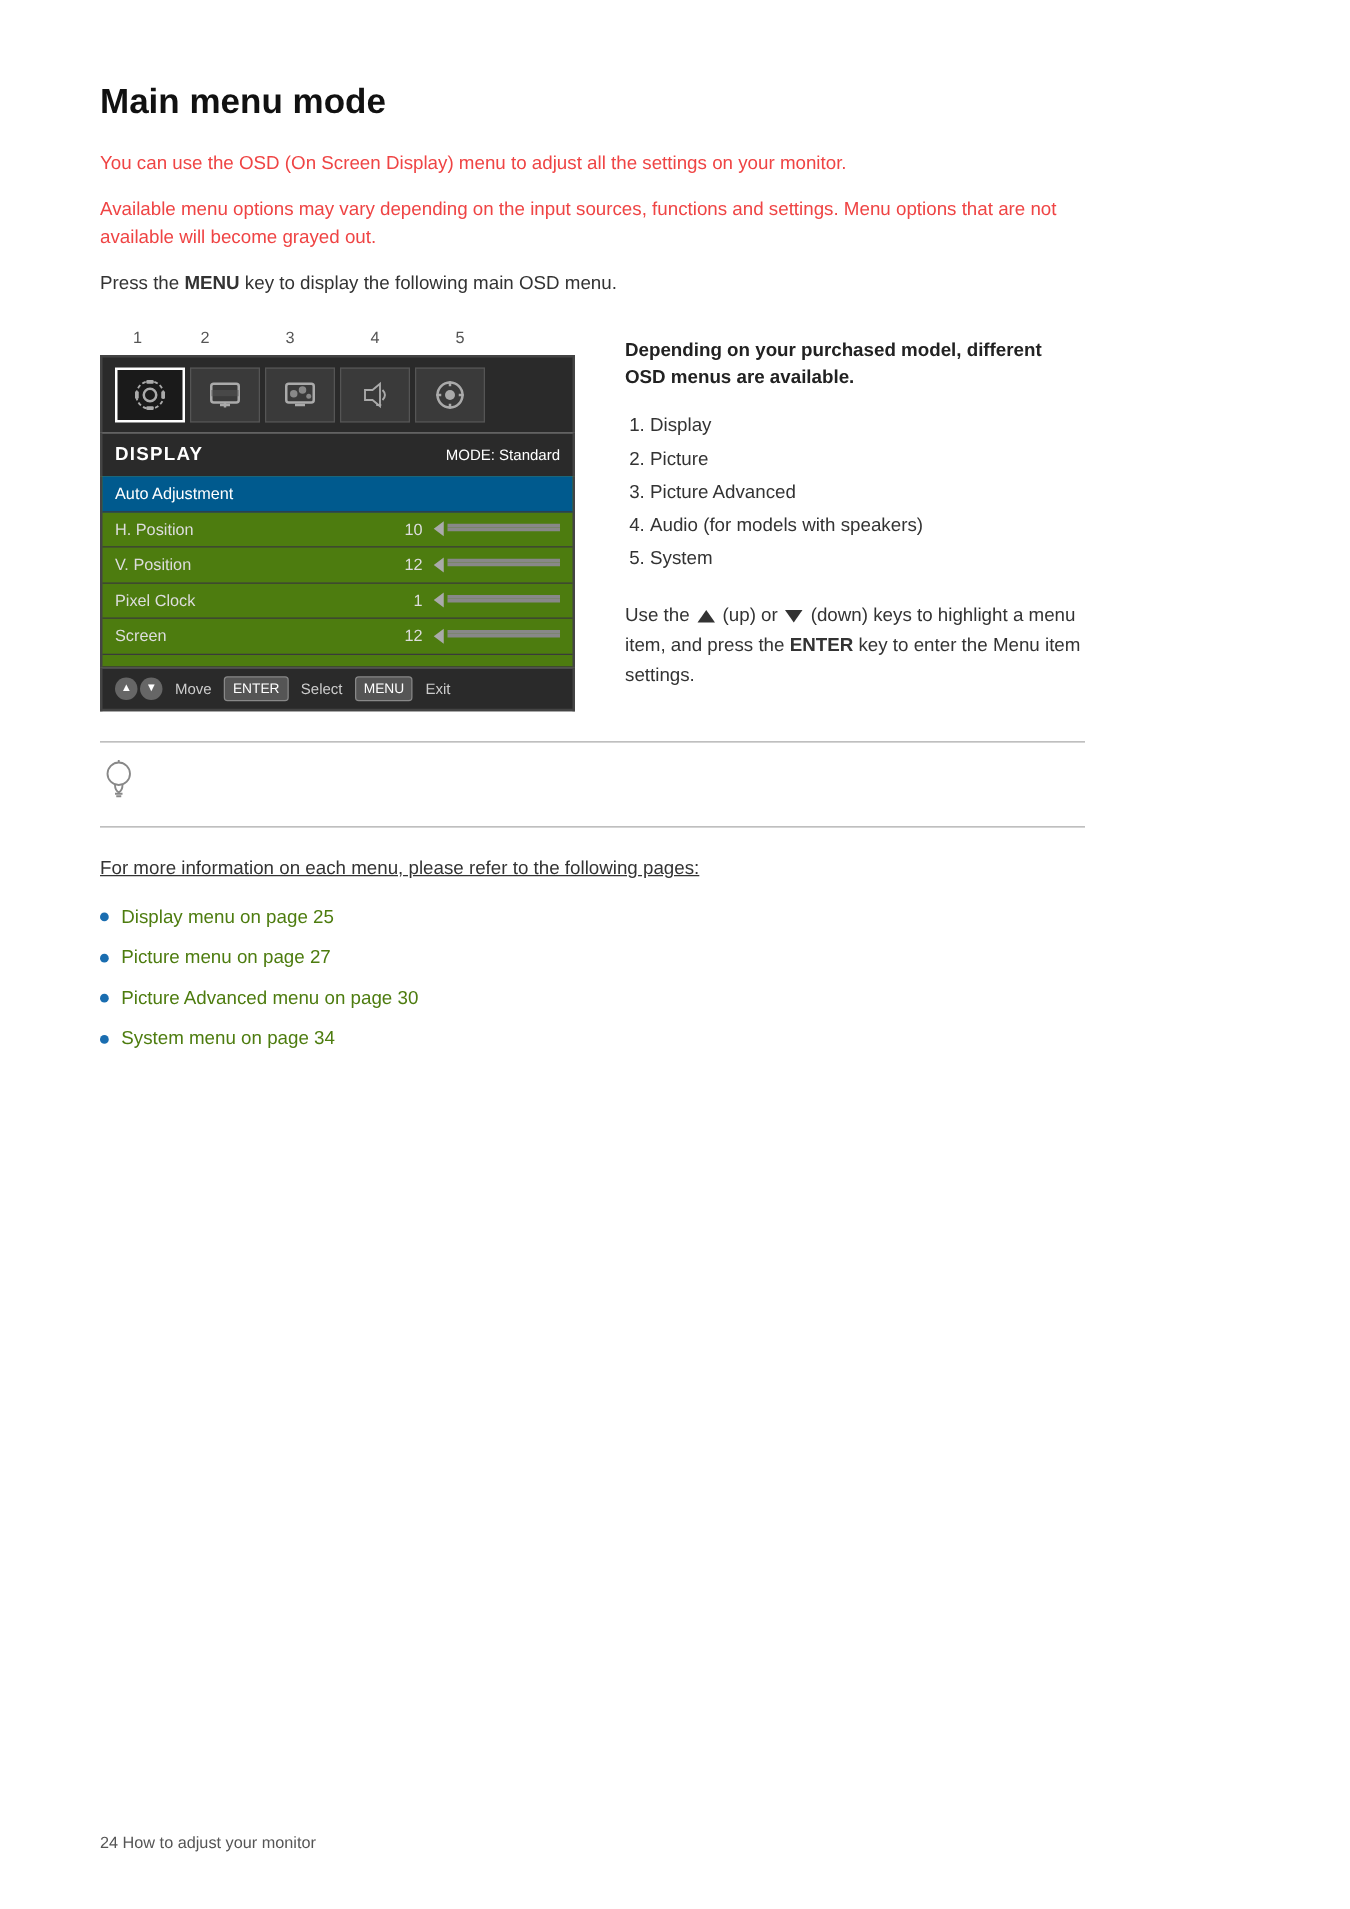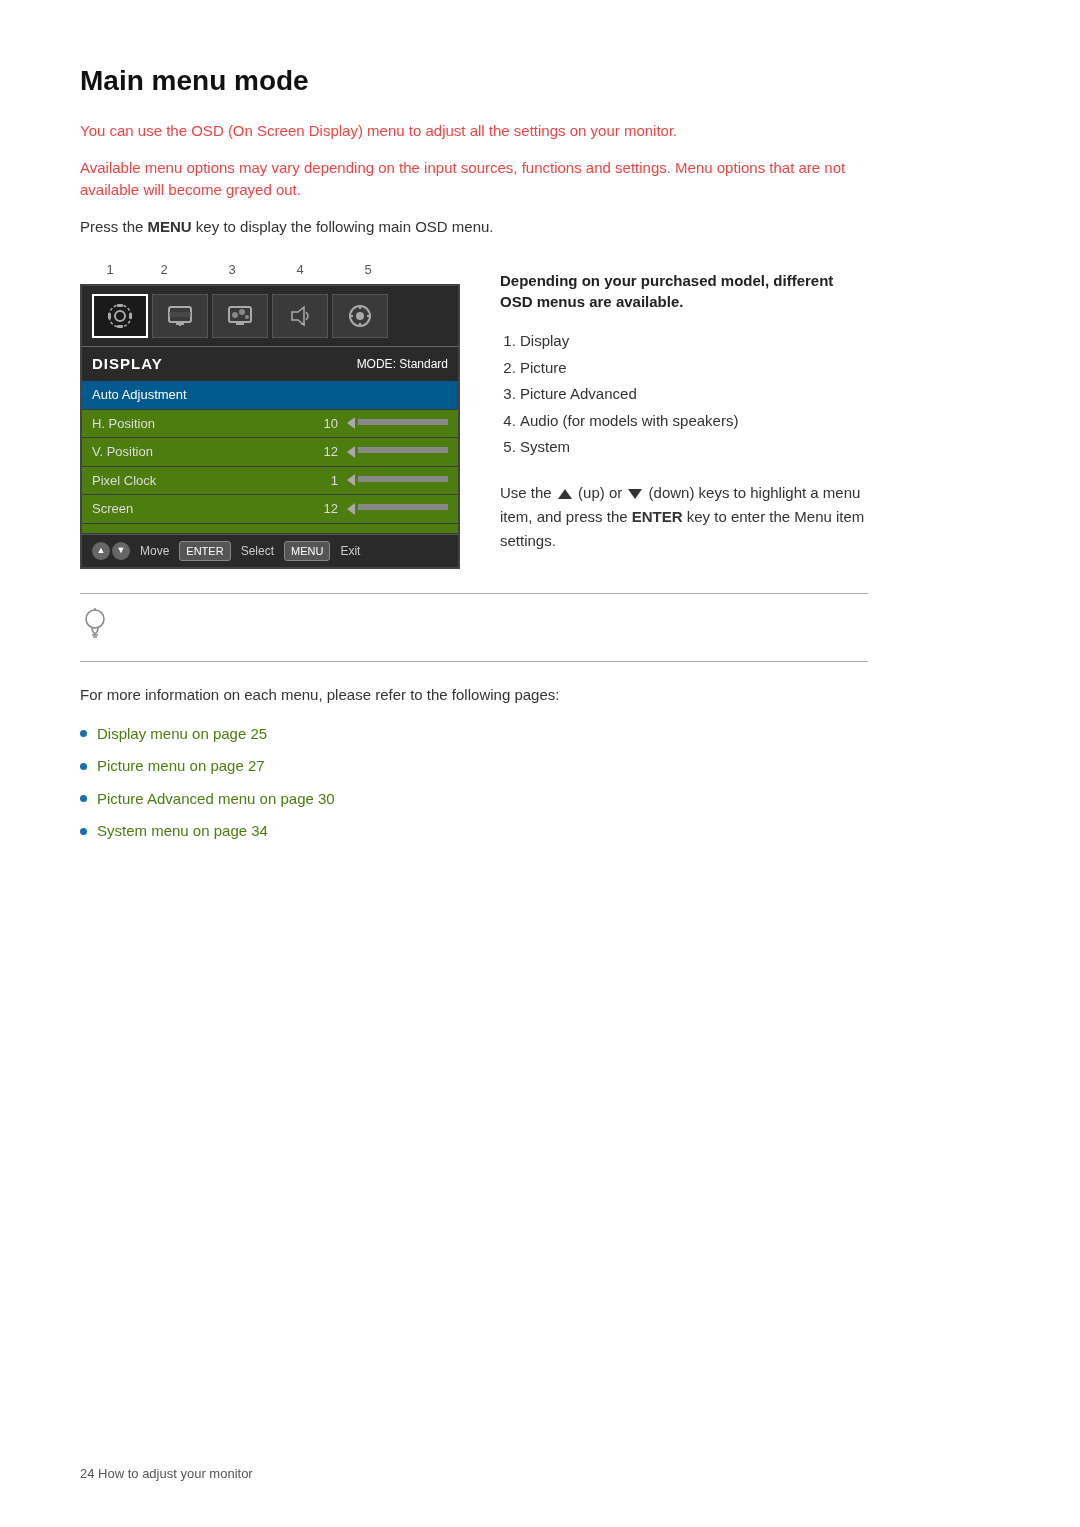--- a/index.html
+++ b/index.html
@@ -267,20 +267,21 @@
       text-align: center;
     }
     .note-text { flex: 1; line-height: 1.5; }
     .note-link { color: #1a6db0; text-decoration: none; }
 
     
     .more-info-para {
       font-size: 15px;
       color: #333;
       margin-bottom: 16px;
+      text-decoration: underline;
     }
     .links-list {
       list-style: none;
       margin-left: 0;
       padding-left: 0;
     }
     .links-list li {
       margin-bottom: 10px;
       font-size: 15px;
       display: flex;

